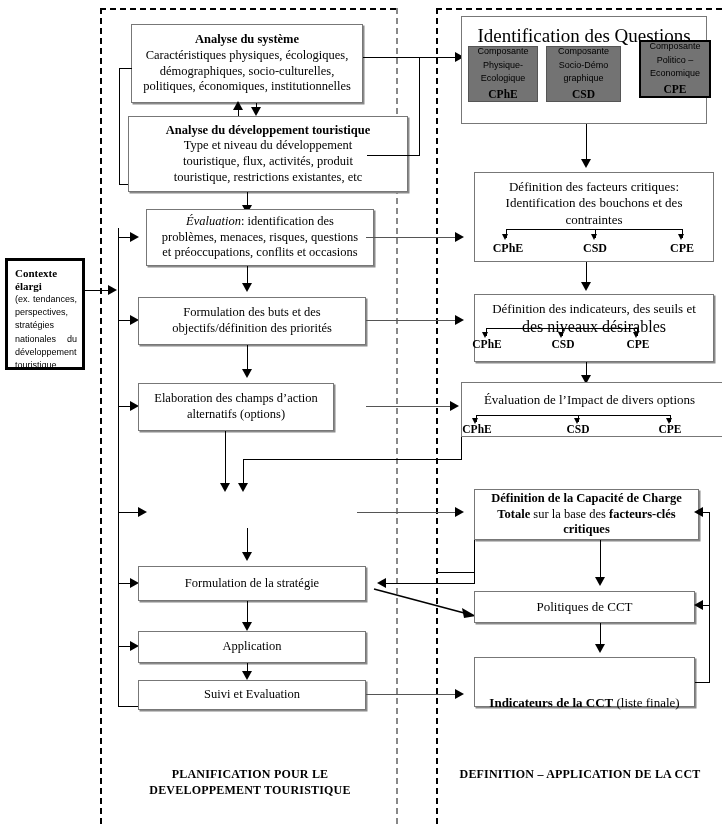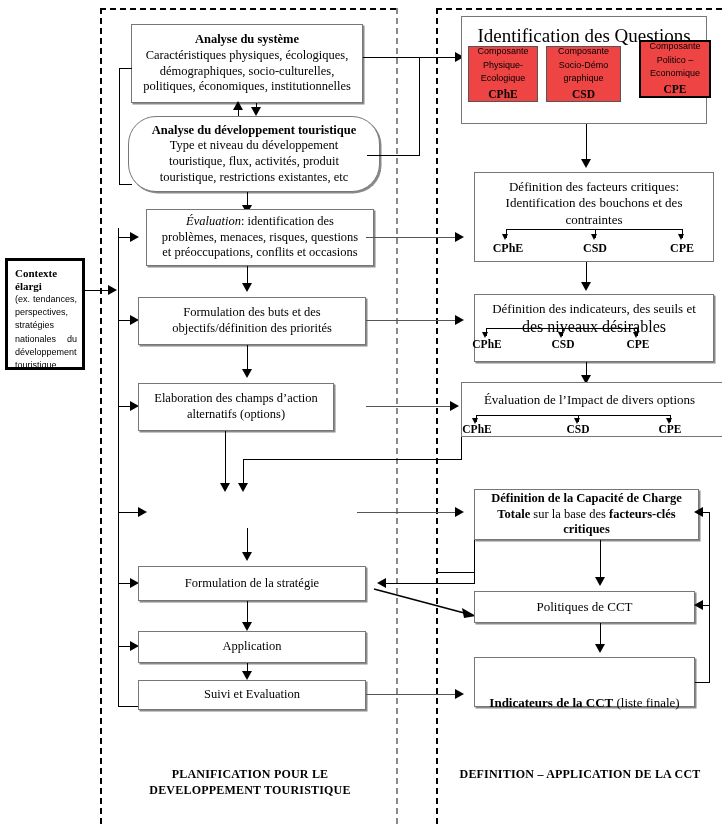--- a/index.html
+++ b/index.html
@@ -21,21 +21,21 @@
   .box b{font-weight:bold;}
   .box .ttl{font-weight:bold;}
   .box .ital{font-style:italic;}
 
   .thickbox{position:absolute;box-sizing:border-box;border:3px solid #000;
       background:#fff;font-family:"Liberation Sans", sans-serif;font-size:9px;
       line-height:1.45;color:#000;padding:6px 5px 4px 7px;text-align:left;}
   .thickbox .hd{font-family:"Liberation Serif", serif;font-weight:bold;font-size:11px;line-height:1.2;}
 
   .sansbox{position:absolute;box-sizing:border-box;border:1px solid #555;
-      background:#ef4444;display:flex;flex-direction:column;align-items:center;
+      background:#737373;display:flex;flex-direction:column;align-items:center;
       justify-content:center;text-align:center;
       font-family:"Liberation Sans", sans-serif;font-size:9px;line-height:1.5;color:#000;}
   .sansbox .code{font-family:"Liberation Serif", serif;font-weight:bold;font-size:11.5px;}
 
   
   .h{position:absolute;height:0;border-top:1.4px solid #000;}
   .v{position:absolute;width:0;border-left:1.4px solid #000;}
   .hg{position:absolute;height:0;border-top:1.4px solid #555;}
 
   .ar-r{position:absolute;width:0;height:0;border-top:5px solid transparent;
@@ -103,21 +103,21 @@
 
   <div class="v" style="left:119px;top:68px;height:116px;"></div>
   <div class="h" style="left:119px;top:68px;width:13px;"></div>
   <div class="h" style="left:119px;top:184px;width:13px;"></div>
 
   <div class="v" style="left:256px;top:103px;height:10px;"></div>
   <div class="ar-d" style="left:251px;top:107px;"></div>
   <div class="v" style="left:238px;top:105px;height:11px;"></div>
   <div class="ar-u" style="left:233px;top:101px;"></div>
 
-  <div class="box shadow" style="left:128px;top:116px;width:252px;height:76px;border-radius:28px;">
+  <div class="box shadow" style="left:128px;top:116px;width:280px;height:76px;">
     <div class="ttl">Analyse du développement touristique</div>
     <div>Type et niveau du développement</div>
     <div>touristique, flux, activités, produit</div>
     <div>touristique, restrictions existantes, etc</div>
   </div>
 
   <div class="v" style="left:247px;top:192px;height:18px;"></div>
   <div class="ar-d" style="left:242px;top:205px;"></div>
 
   <div class="box shadow" style="left:138px;top:209px;width:228px;height:57px;margin-left:8px;">

